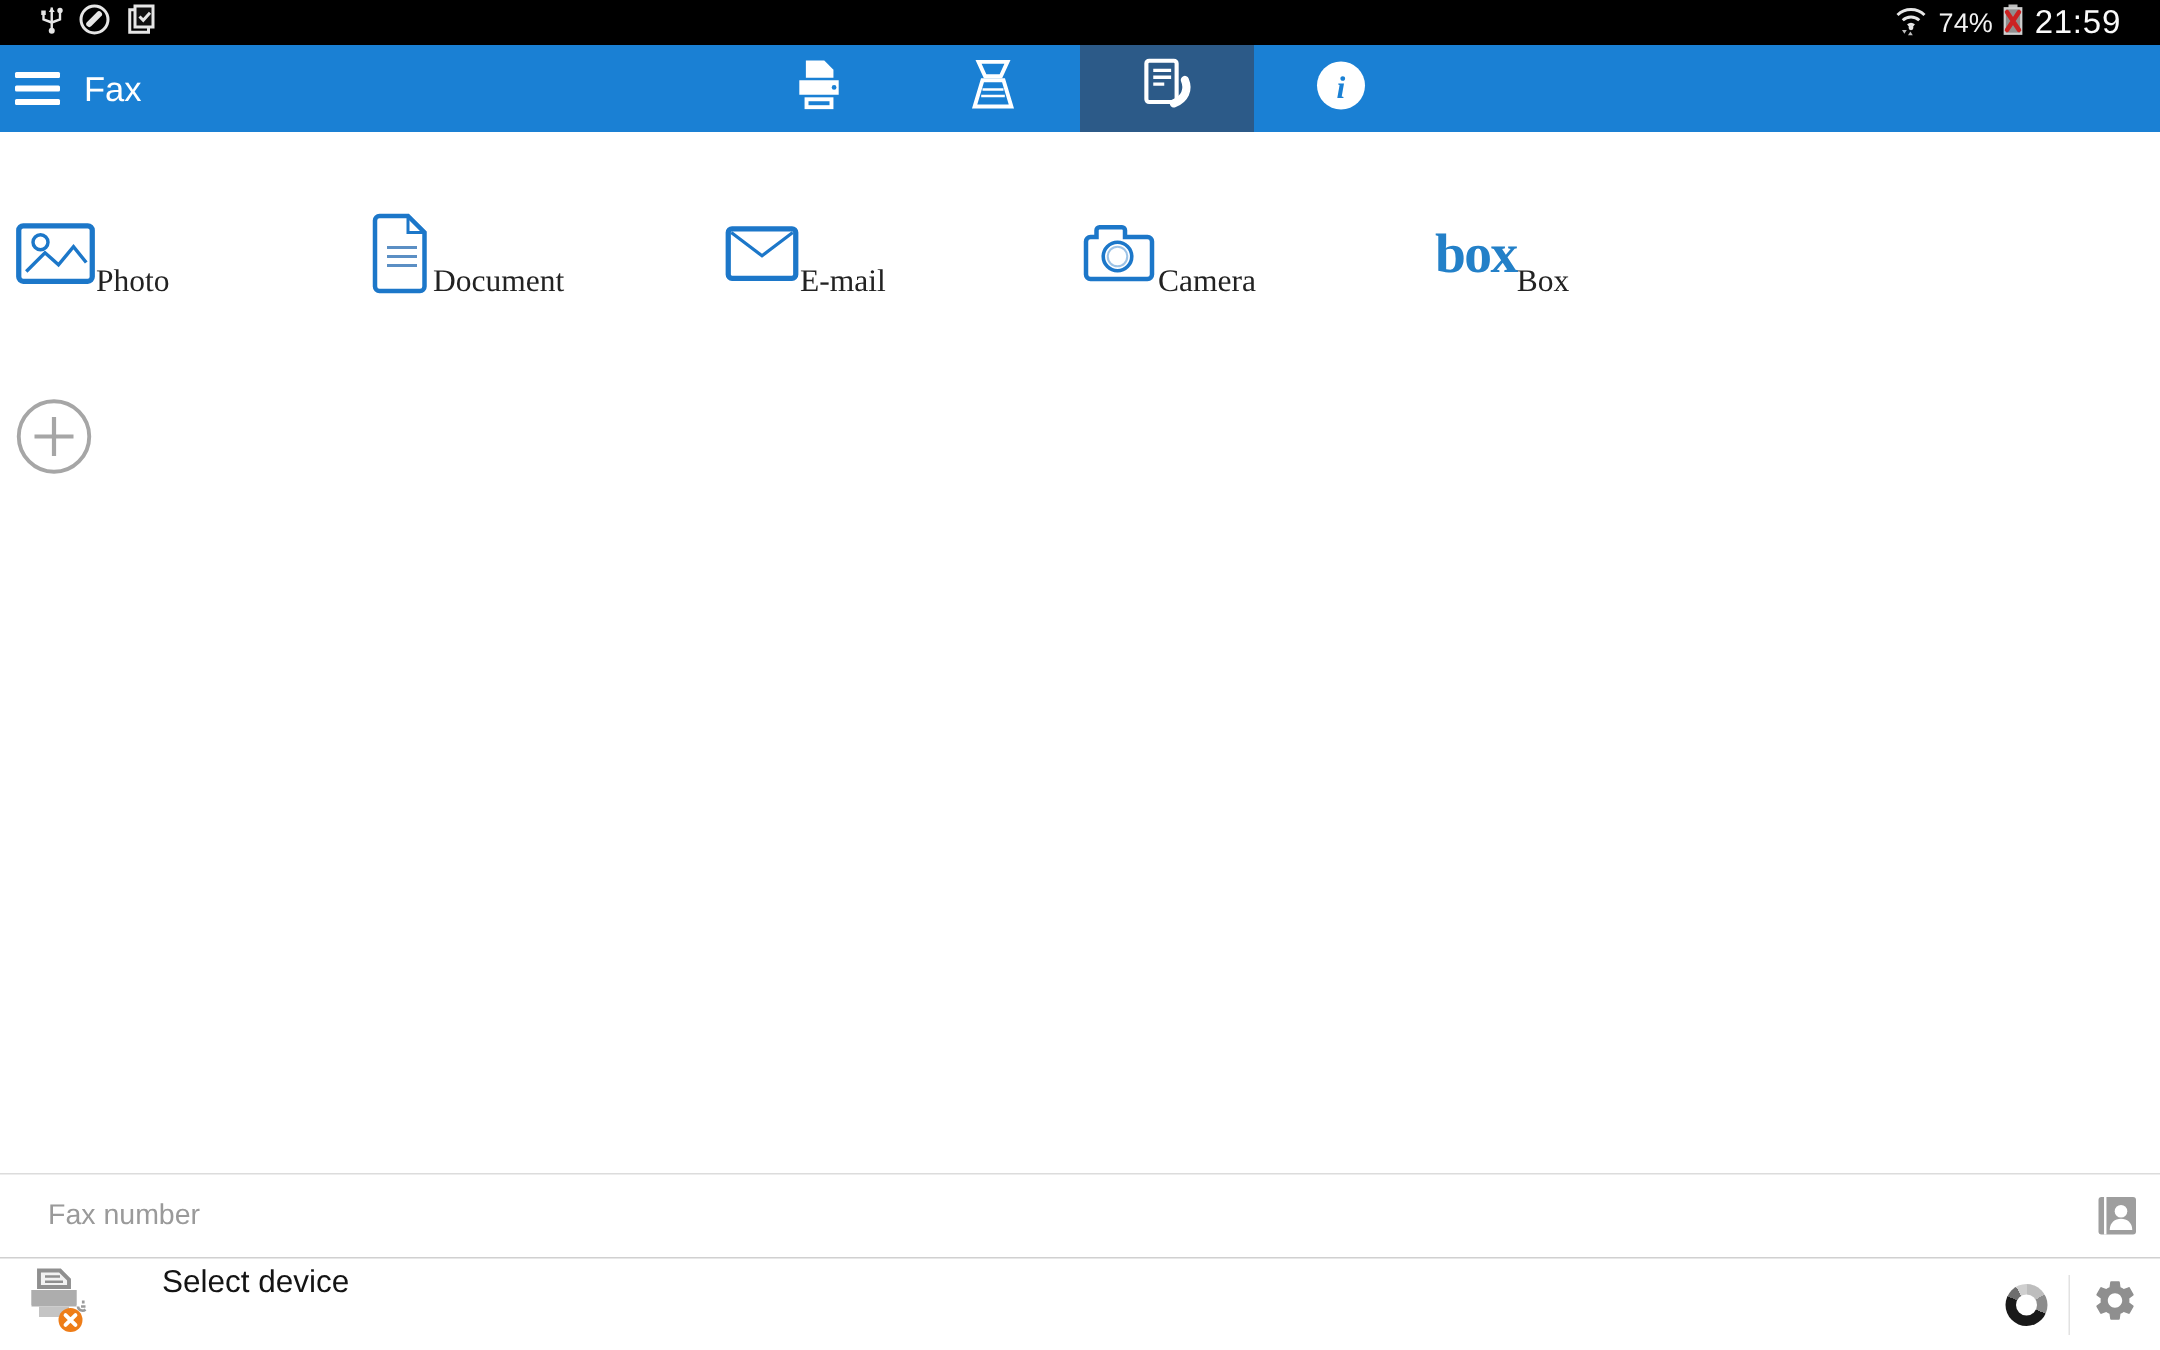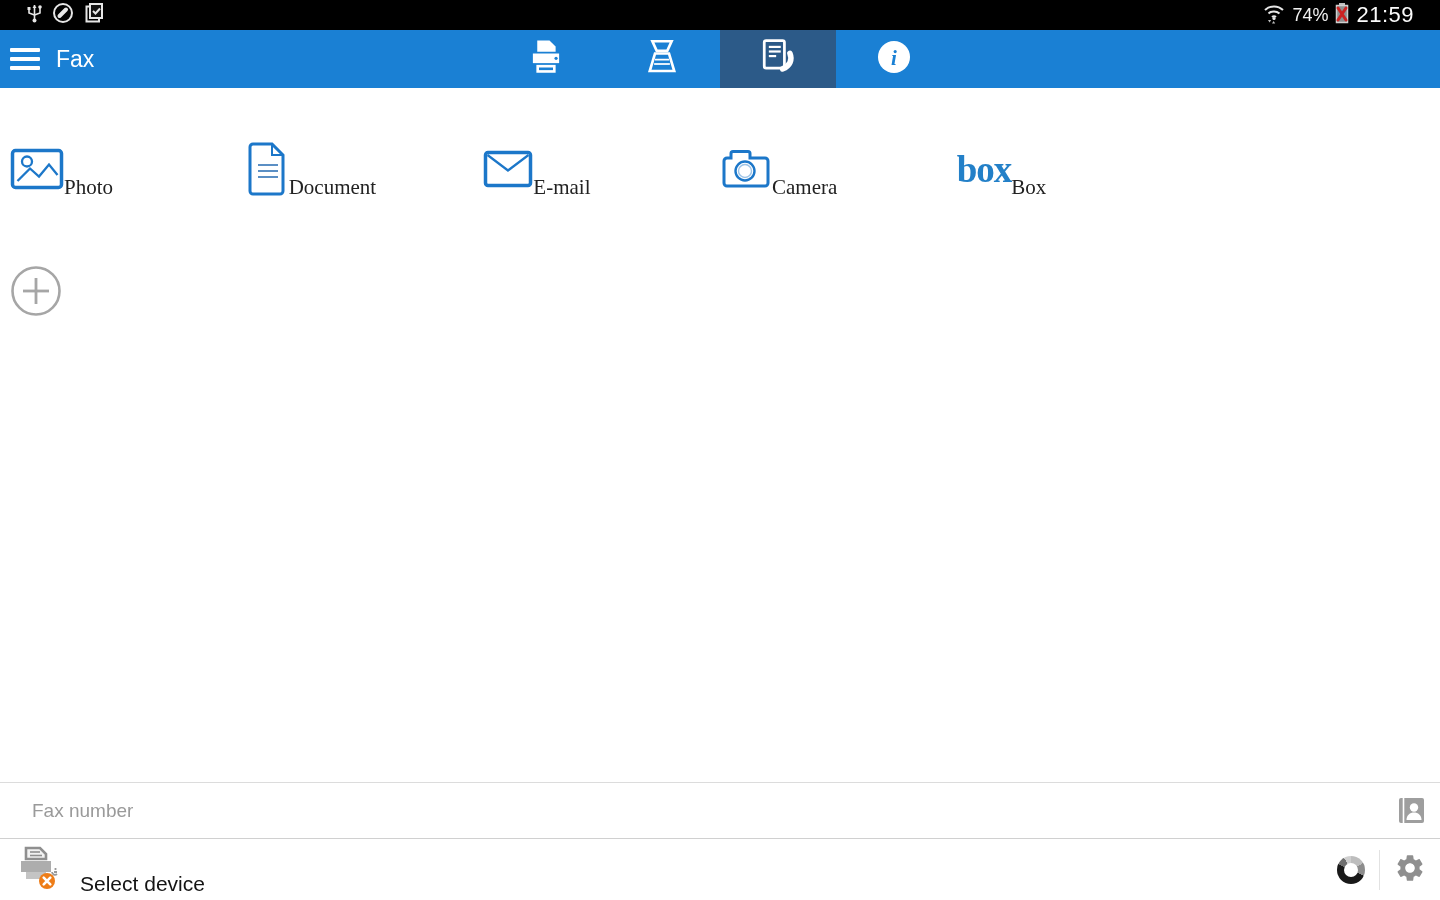--- a/index.html
+++ b/index.html
@@ -42,21 +42,21 @@
   .fax-row { flex:0 0 56px; border-top:1px solid #dcdcdc; display:flex;
              align-items:center; background:#fff; }
   .fax-input { flex:1; border:none; outline:none; font-size:19px; color:#444;
                padding-left:32px; font-family:"Liberation Sans", sans-serif; }
   .fax-input::placeholder { color:#9a9a9a; opacity:1; }
   .contacts-btn { margin-right:15px; cursor:pointer; display:flex; }
 
   
   .bottombar { flex:0 0 62px; border-top:1px solid #d0d0d0; display:flex;
                align-items:center; background:#fff; padding:0 14px; }
-  .device-btn { display:flex; align-items:flex-end; cursor:pointer; }
+  .device-btn { display:flex; align-items:flex-start; cursor:pointer;gap:28px; }
   .device-label { margin-left:16px; font-size:21px; color:#141414; }
   .bb-right { margin-left:auto; display:flex; align-items:center; gap:14px; }
   .spinner { width:28px; height:28px; border-radius:50%; position:relative;
              background:conic-gradient(#bdbdbd 0 60deg, #8c8c8c 60deg 115deg,
                         #191919 115deg 295deg, #6e6e6e 295deg 330deg, #cfcfcf 330deg 360deg); }
   .spinner::after { content:""; position:absolute; left:7px; top:7px; width:14px;
                     height:14px; background:#fff; border-radius:50%; }
   .vdiv { width:1px; height:40px; background:#e2e2e2; }
 </style>
 </head>

